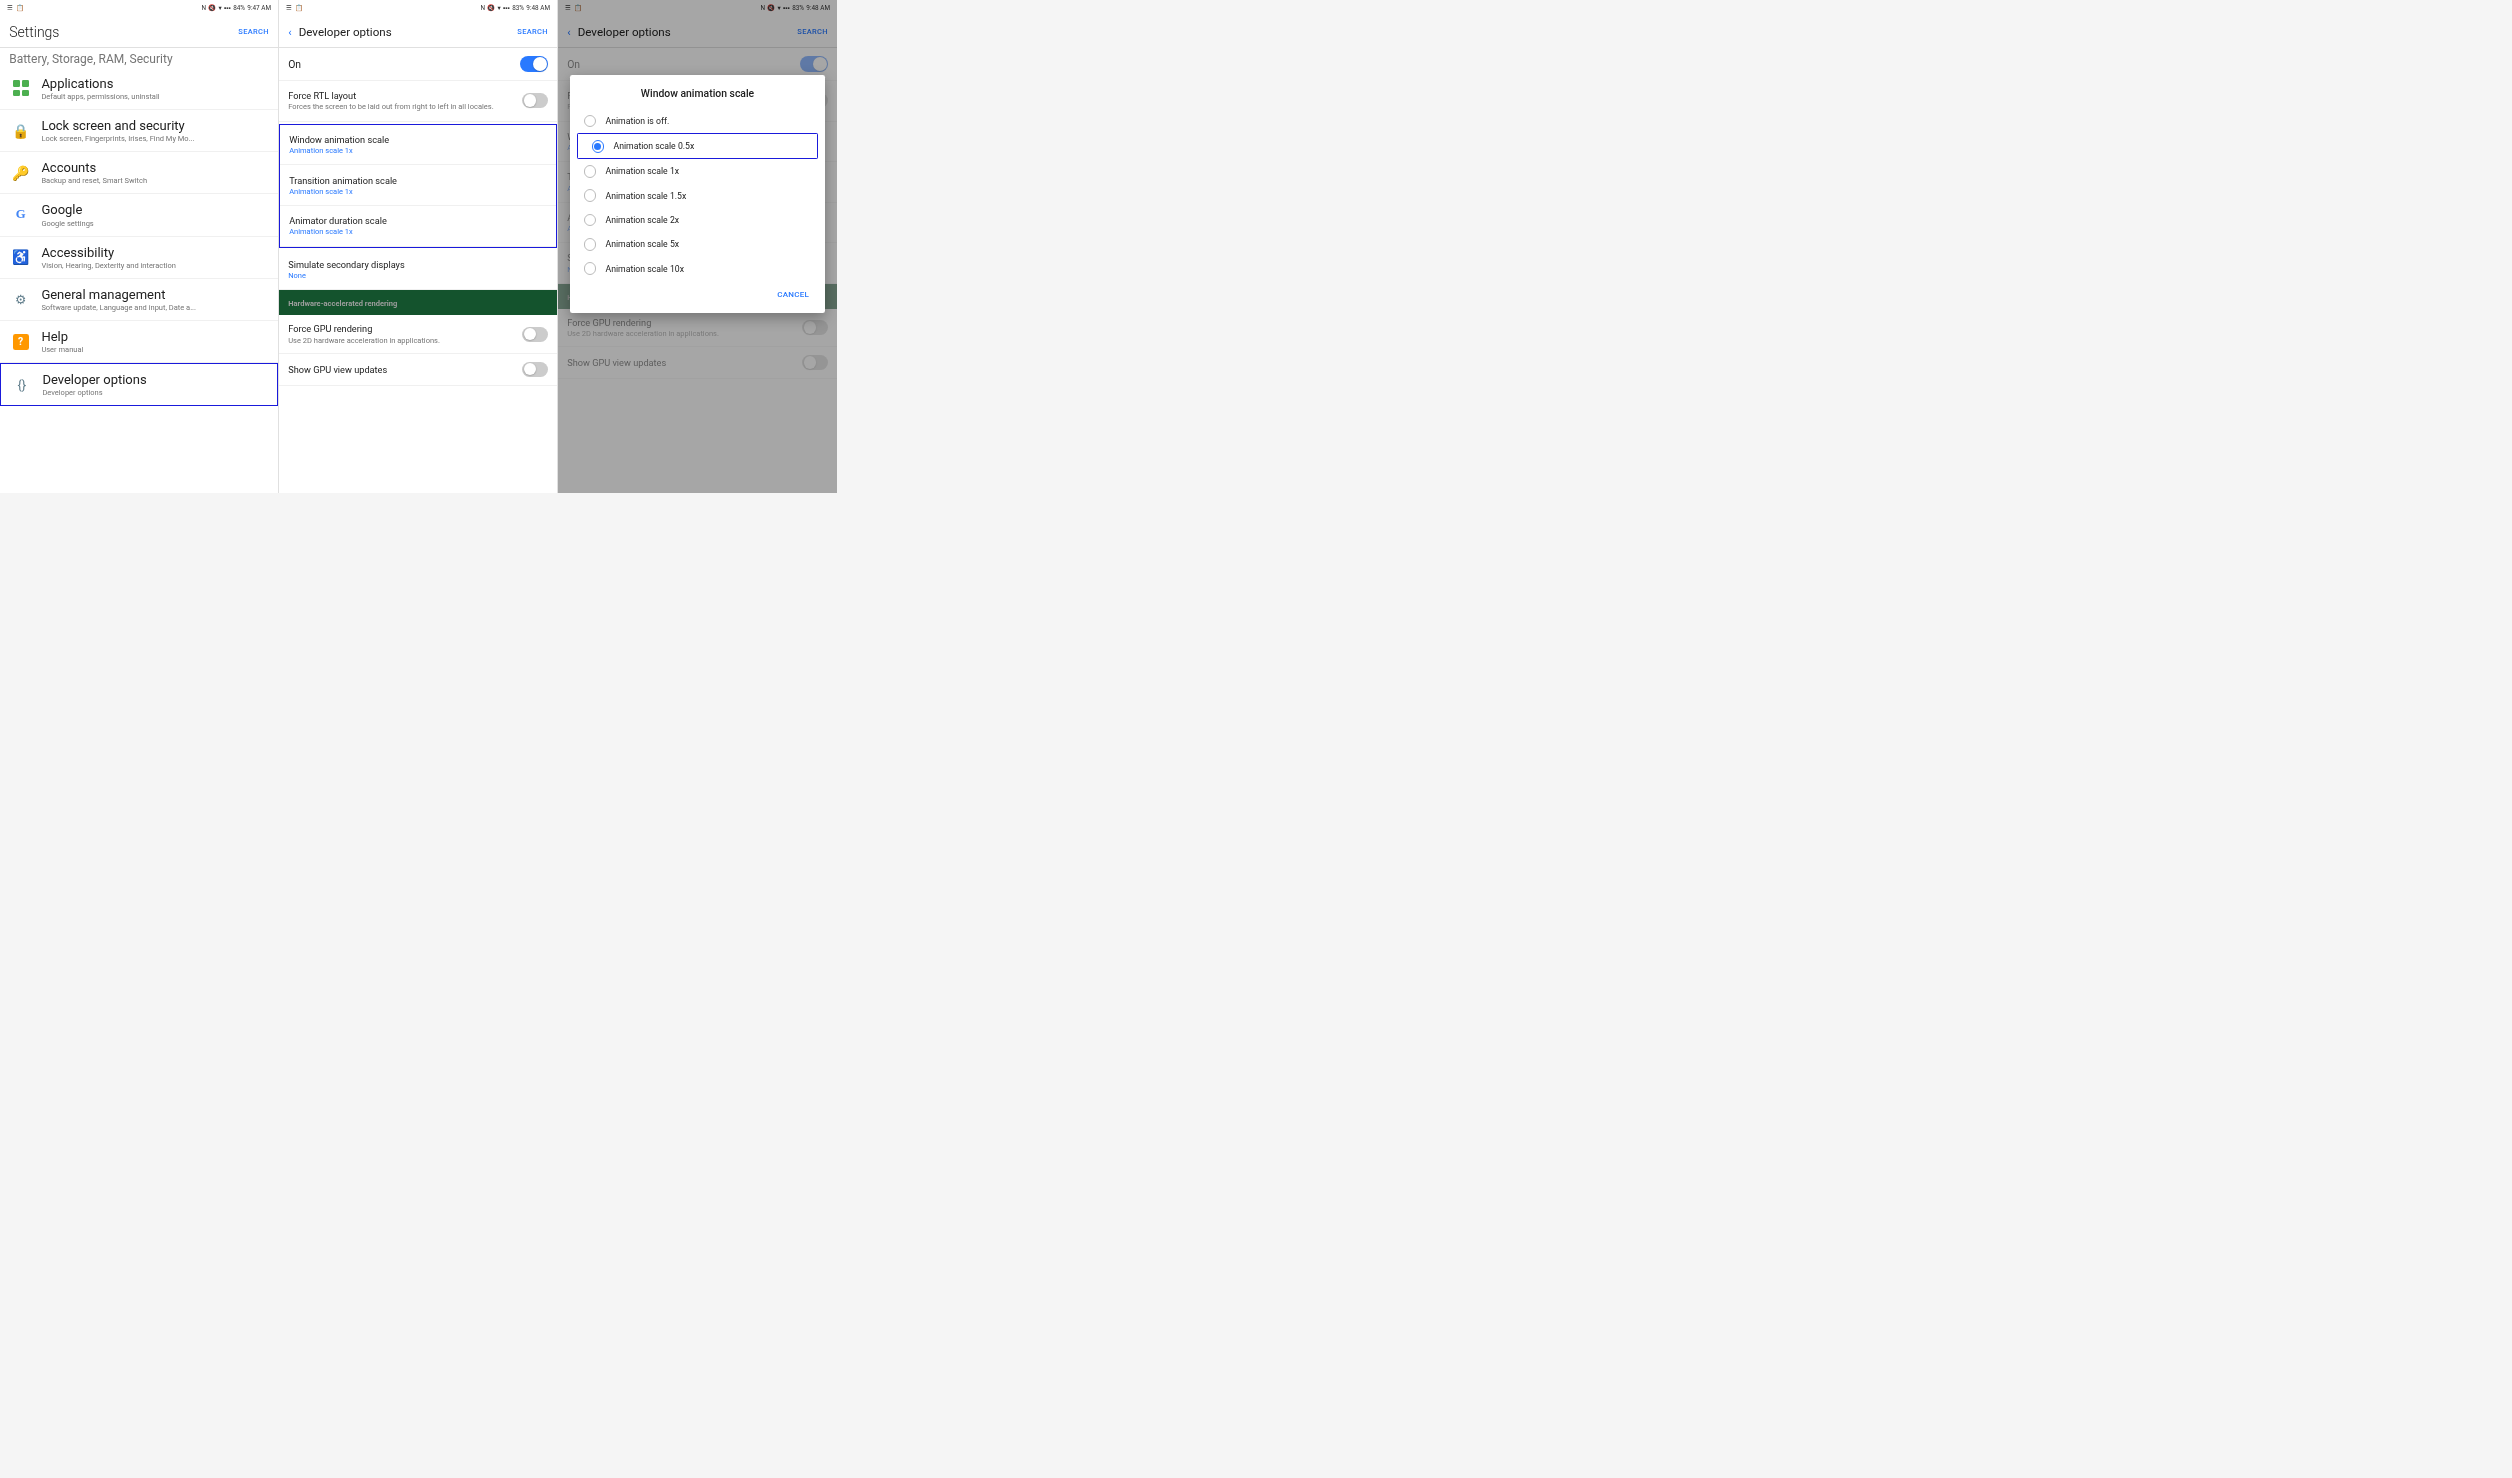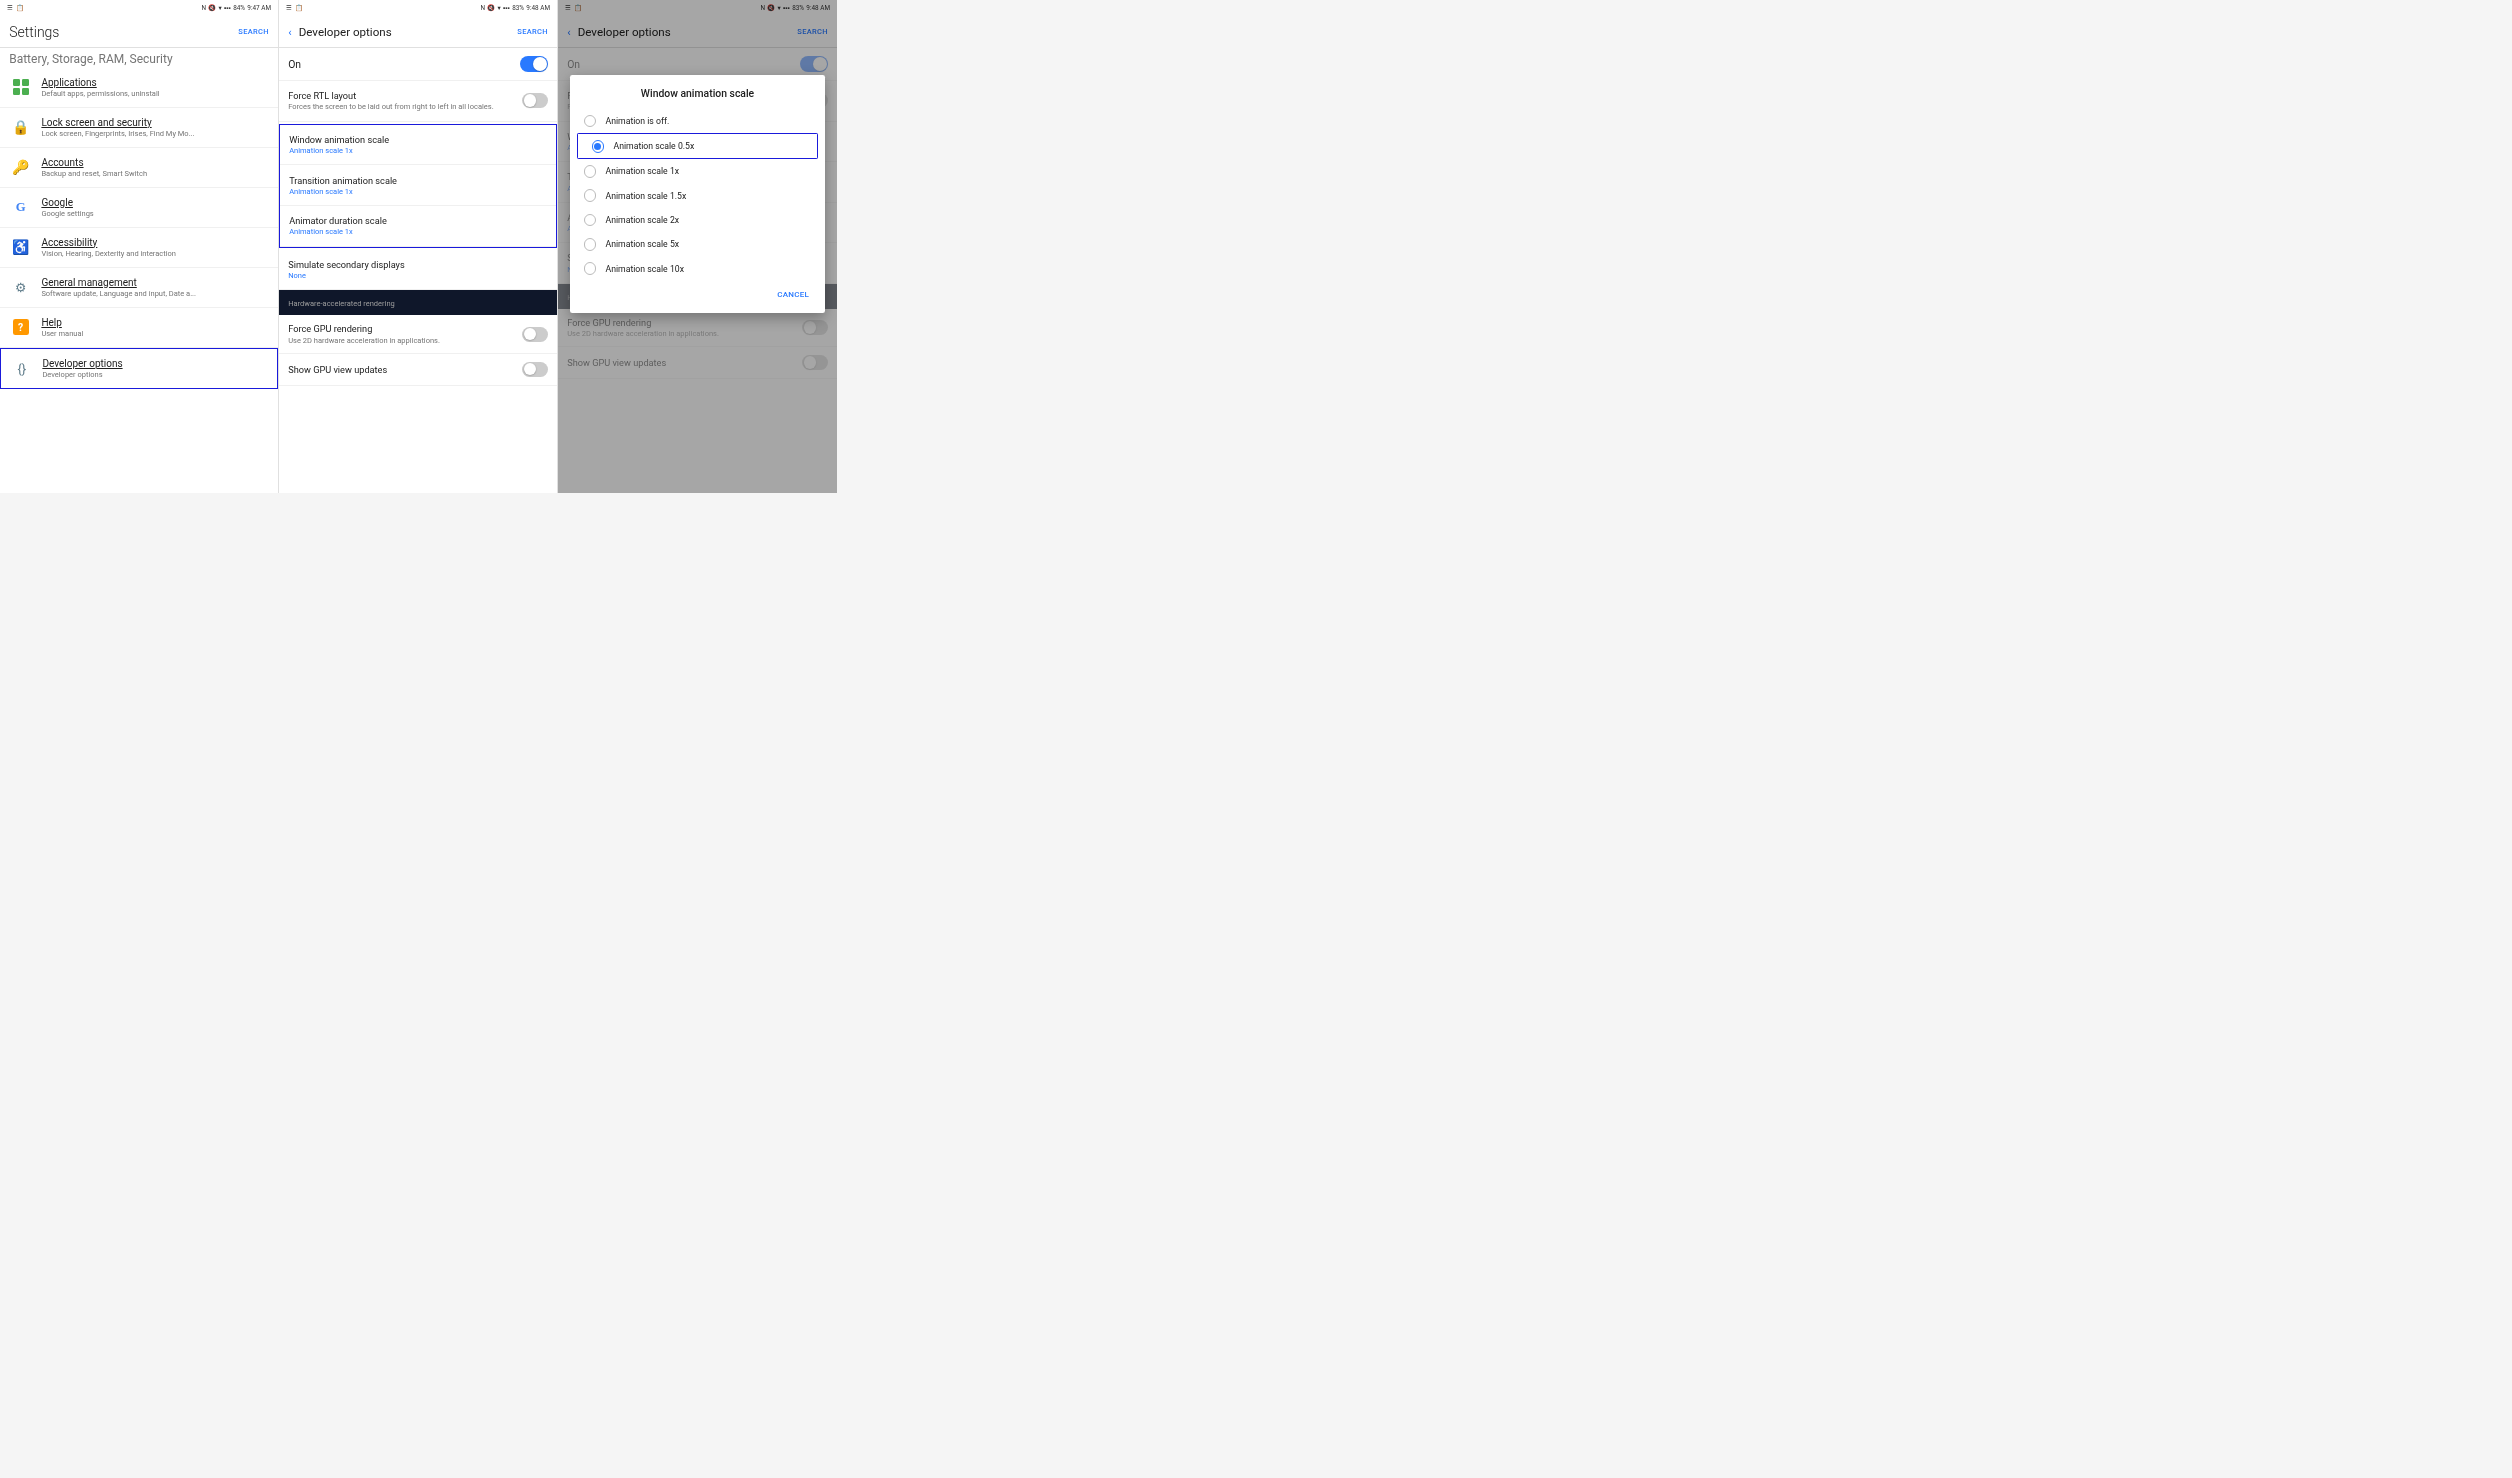--- a/index.html
+++ b/index.html
@@ -86,24 +86,23 @@
       width: 23px;
       height: 23px;
       display: flex;
       align-items: center;
       justify-content: center;
       margin-right: 9.2px;
       flex-shrink: 0;
     }
     .settings-item-text {}
     .settings-item-title {
-      font-size: 10px;
+      font-size: 13px;
       color: #212121;
       font-weight: 400;
-      text-decoration: underline;
     }
     .settings-item-subtitle {
       font-size: 7.5px;
       color: #757575;
       margin-top: 1.2px;
     }
 
     
     .panel-2 {
       width: 279px;
@@ -190,21 +189,22 @@
       height: 12.7px;
       border-radius: 50%;
       background: #fff;
       top: 1.2px;
       left: 1.2px;
       box-shadow: 0 0.6px 1.7px rgba(0,0,0,0.3);
     }
 
     .section-header-item {
       padding: 7px 9.2px;
-      background: #0f172a;
+      background: #14532d;
+      font-weight: bold;
     }
     .section-header-text {
       font-size: 7.5px;
       color: #9e9e9e;
     }
 
     .gpu-item {
       padding: 8px 9.2px;
       border-bottom: 0.6px solid #f0f0f0;
       display: flex;

